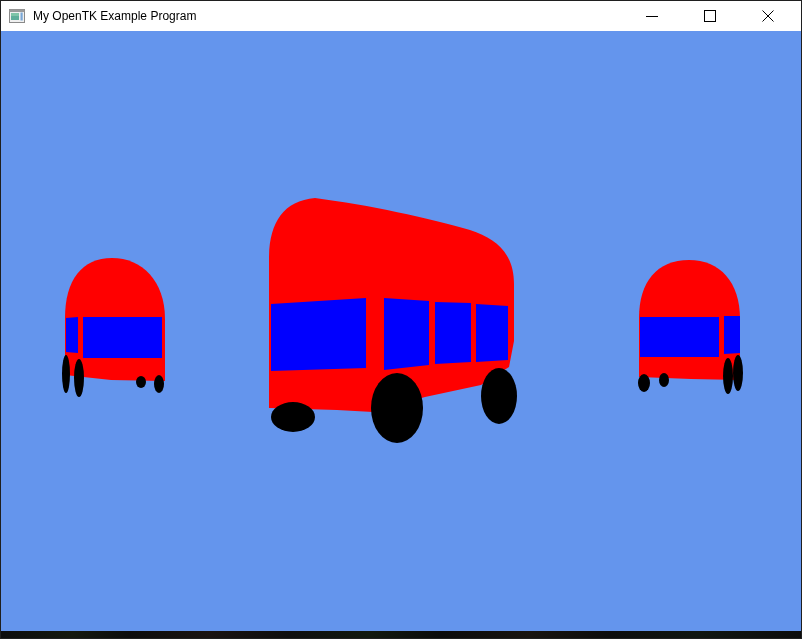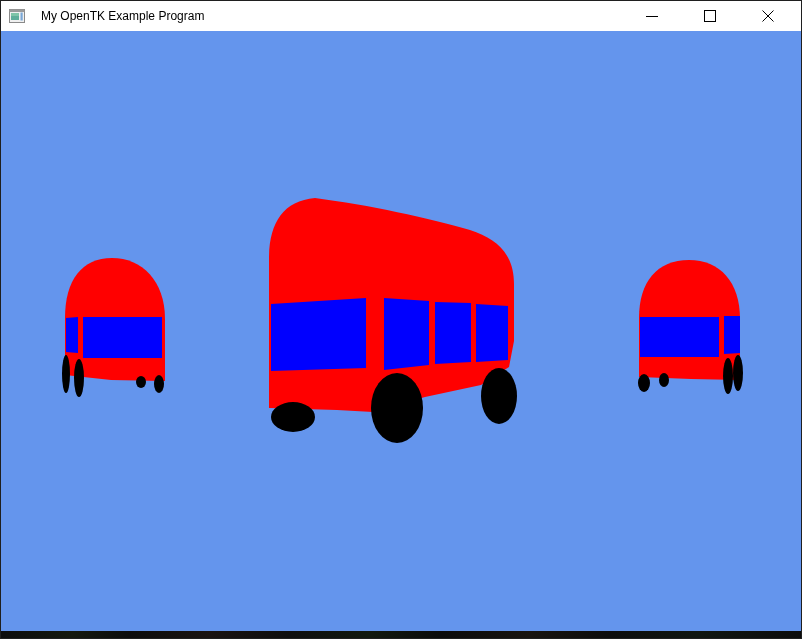--- a/index.html
+++ b/index.html
@@ -20,21 +20,21 @@
     display:flex; align-items:center;
     user-select:none;
   }
   .app-icon {
     width:16px; height:16px;
     margin-left:8px;
     flex:0 0 auto;
     display:block;
   }
   .title-text {
-    margin-left:16px;
+    margin-left:8px;
     font-size:12px;
     color:var(--titlebar-text,#000000);
     white-space:nowrap;
     line-height:30px;
   }
   .caption-buttons {
     margin-left:auto;
     margin-right:4px;
     display:flex;
     height:100%;

